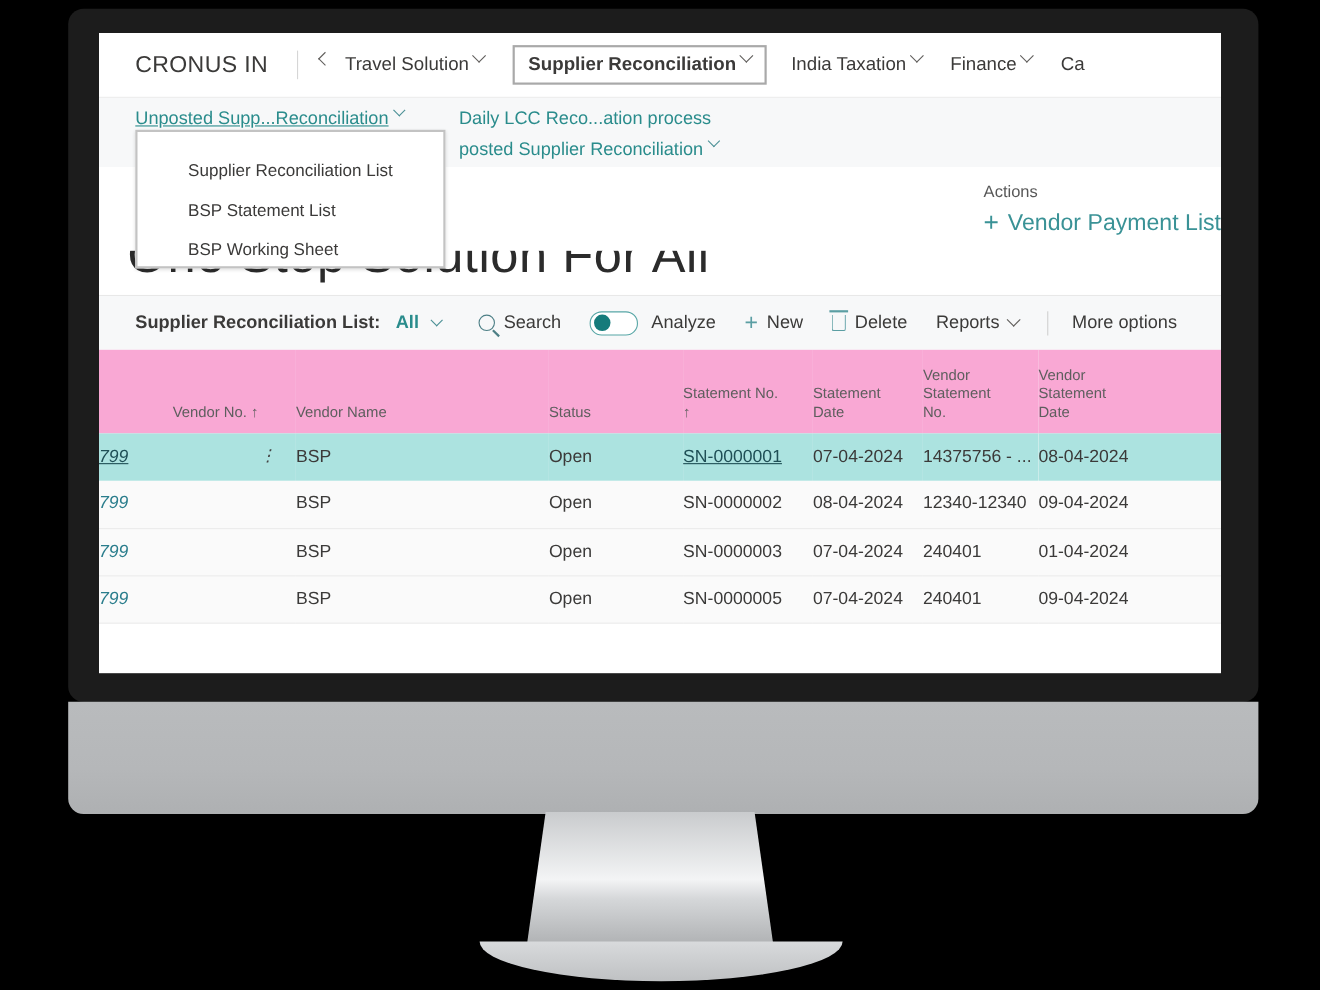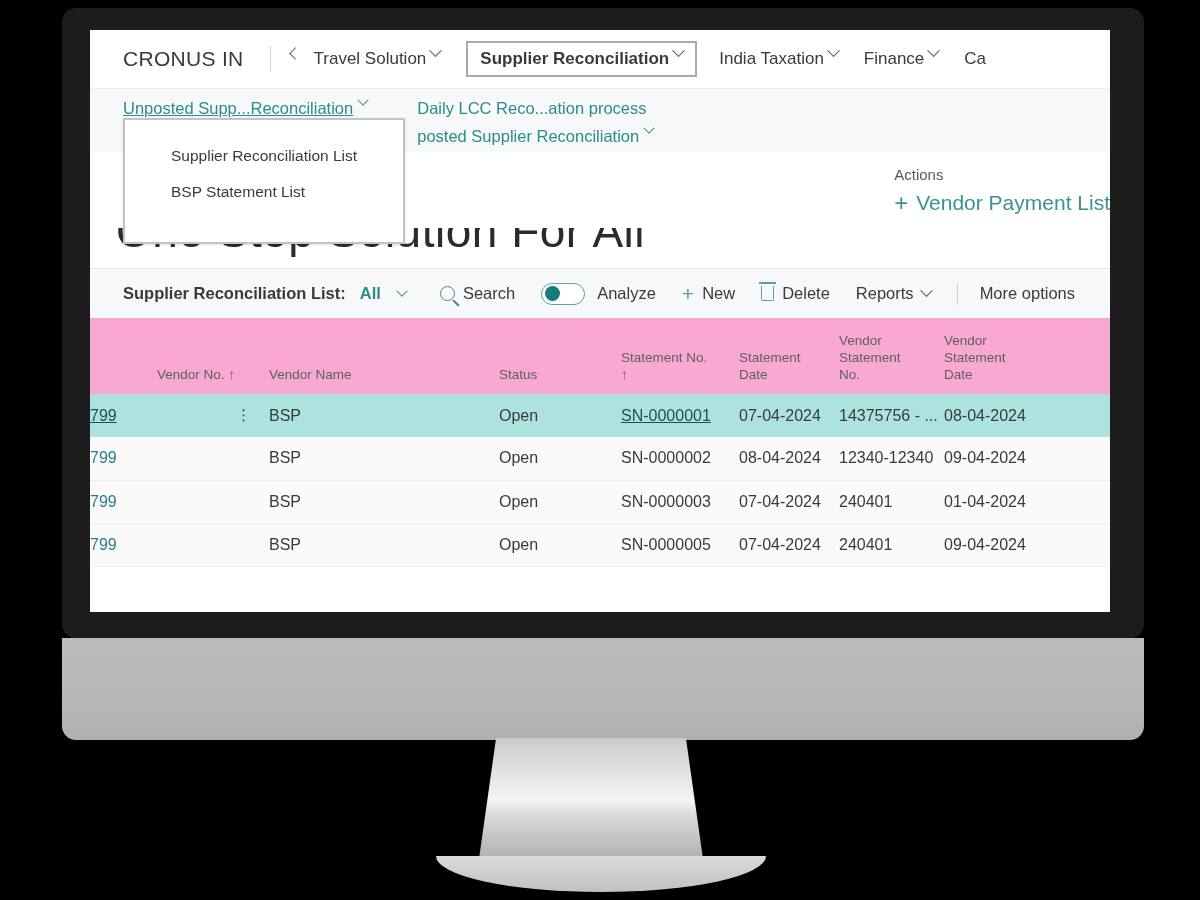--- a/index.html
+++ b/index.html
@@ -212,21 +212,21 @@
     font-weight: bold;
     color: #3b3a39;
     margin-right: 14px;
   }
   #filter-all {
     font-size: 16.5px;
     color: #2a8c8c;
     font-weight: bold;
     display: flex;
     align-items: center;
-    gap: 17px;
+    gap: 12px;
     margin-right: 34px;
     justify-content: space-between;
   }
   .tb-item {
     font-size: 16.5px;
     color: #3b3a39;
     display: flex;
     align-items: center;
     gap: 8px;
     margin-right: 26px;
@@ -316,21 +316,21 @@
     border-bottom: none;
   }
   .vendor-link {
     color: #2a7d8c;
   }
   tr.selected .vendor-link,
   tr.selected .stmt-link {
     color: #1f4f56;
     text-decoration: underline;
   }
-  .cell-pad { padding-left: 33px; }
+  .cell-pad { padding-left: 33px; font-style: italic; }
   .row-dots {
     display: inline-block;
     float: right;
     margin-right: 18px;
     color: #444;
     font-size: 15px;
     letter-spacing: 0;
     line-height: 1;
   }
 </style>
@@ -539,14 +539,15 @@
             <td><span>240401</span></td>
             <td><span>09-04-2024</span></td>
           </tr>
         </tbody>
     </table>
   </div>
 
 <div id="dropdown-menu" style="left: 33px; top: 88px;">
       <div class="dropdown-item">Supplier Reconciliation List</div>
       <div class="dropdown-item">BSP Statement List</div>
+      <div class="dropdown-item">BSP Working Sheet</div>
     </div>
   </div>
 
 </body></html>

